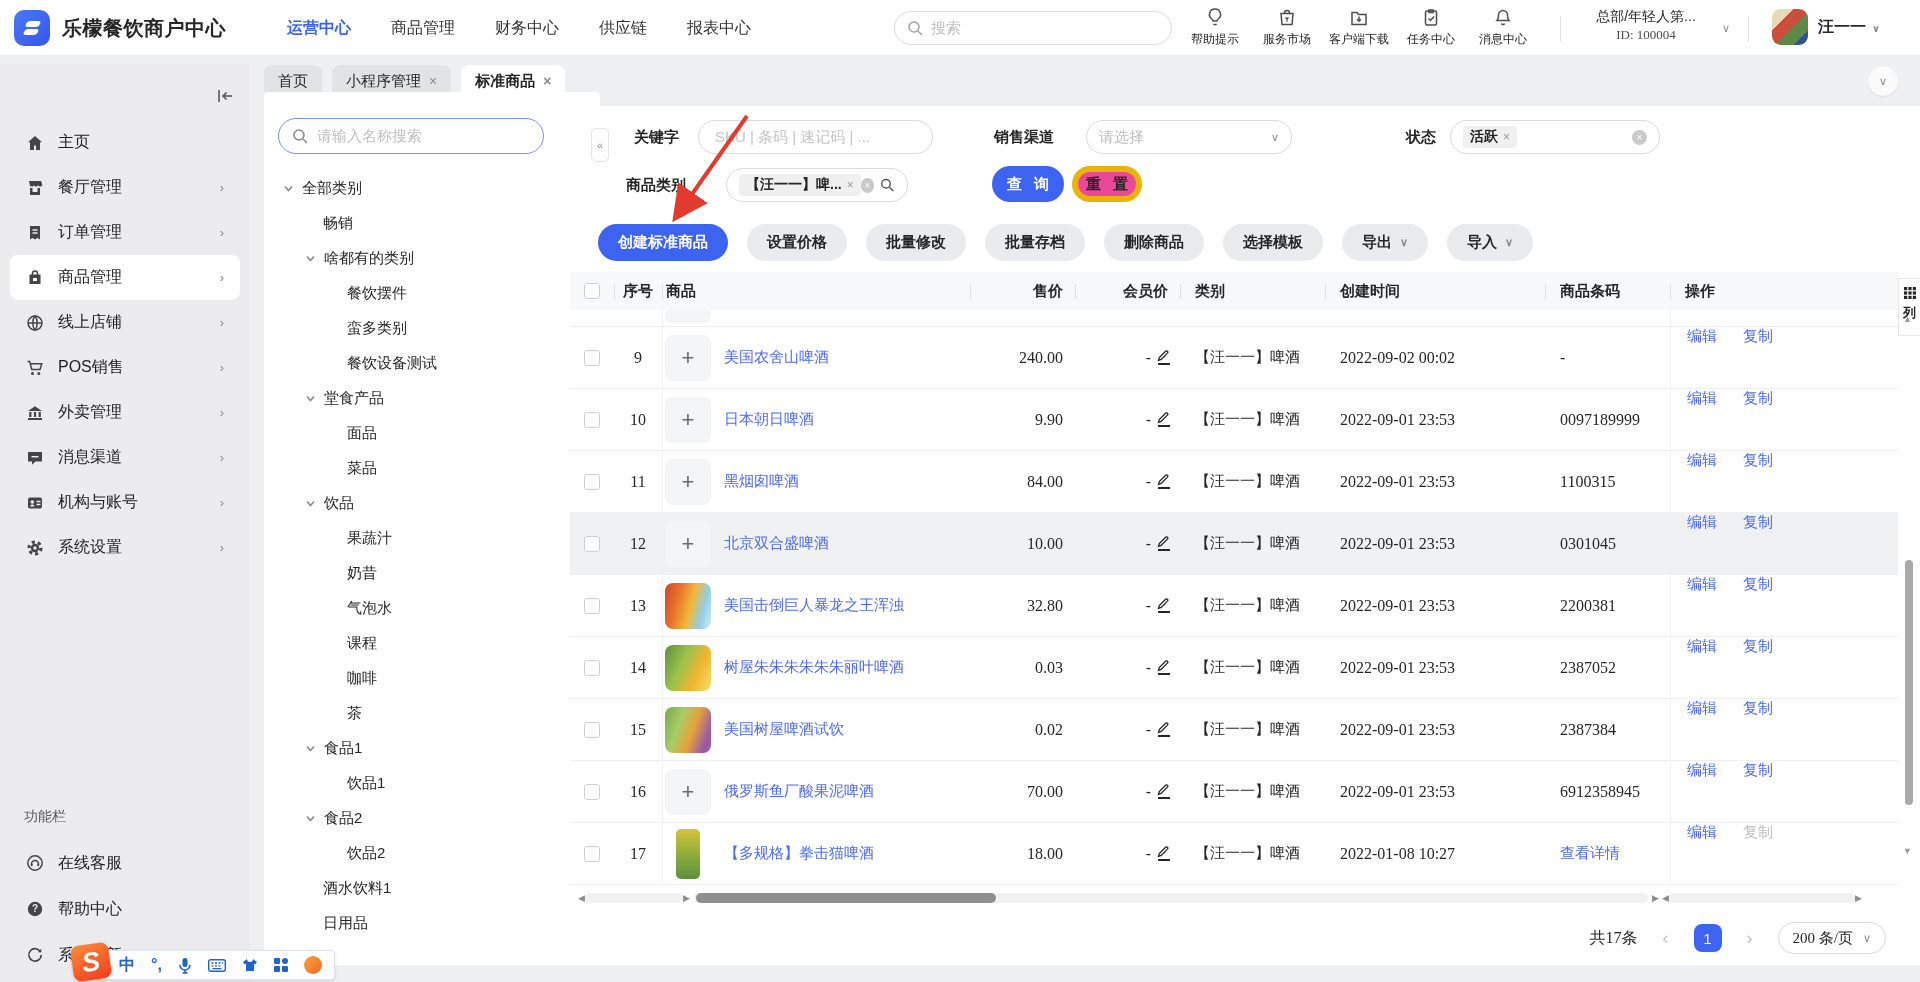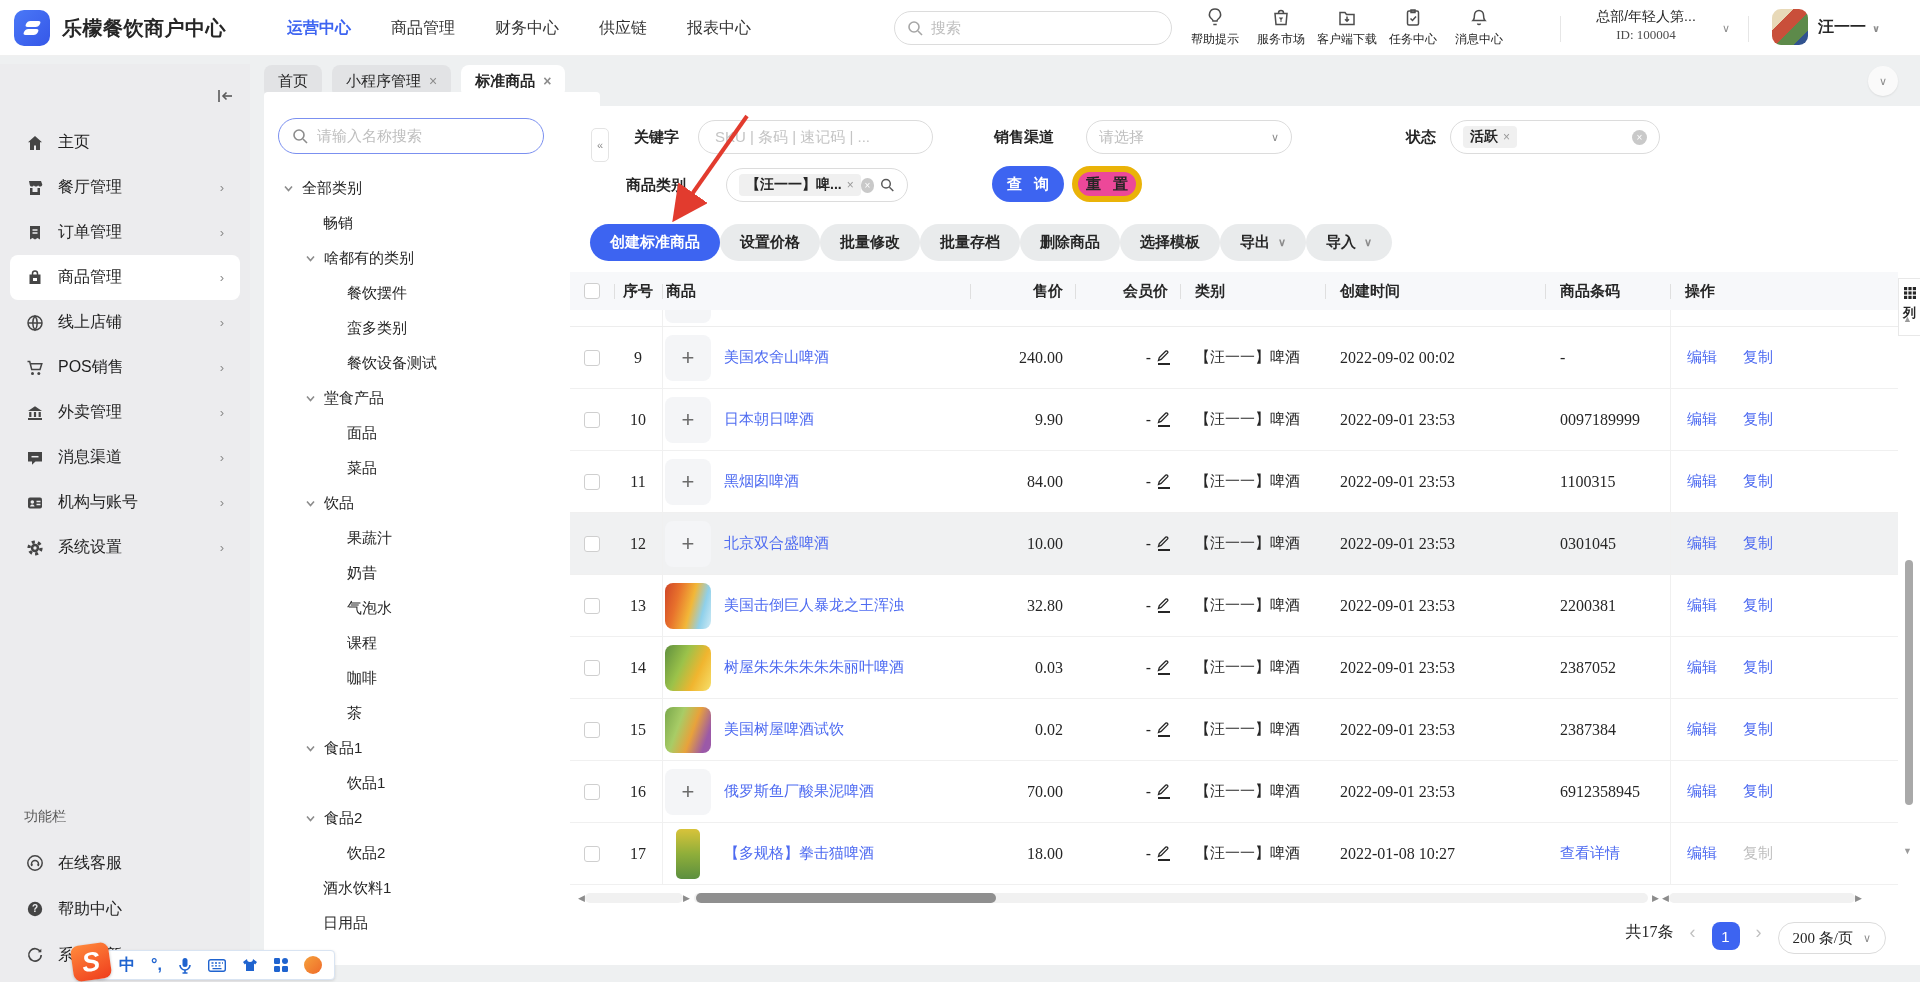--- a/index.html
+++ b/index.html
@@ -15,21 +15,21 @@
 .logo-glyph i{position:absolute;background:#fff;width:14px;height:6px;border-radius:3px;transform:skewX(-25deg)}
 .logo-glyph i:first-child{top:2px;left:2px}.logo-glyph i:last-child{top:10px;left:0}
 .app-title{position:absolute;left:62px;top:15px;font-size:20px;font-weight:700;letter-spacing:.5px}
 .hnav{position:absolute;left:287px;top:0;height:56px;display:flex;align-items:center;gap:40px}
 .hnav .nitem{font-size:16px;color:#333;cursor:pointer}
 .hnav .nitem.active{color:#3d64f1;font-weight:700}
 .hsearch{position:absolute;left:894px;top:11px;width:278px;height:34px;border:1px solid #dcdcdc;border-radius:17px;background:#fff}
 .hsearch svg{position:absolute;left:12px;top:8px}
 .hsearch input{border:none;outline:none;background:transparent;width:200px;margin:7px 0 0 36px;font-size:15px;color:#262626}
 .hsearch input::placeholder{color:#bfbfbf}
-.hquick{position:absolute;left:1182px;top:7px;display:flex;}
+.hquick{position:absolute;left:1182px;top:7px;display:flex;gap:6px}
 .qitem{width:66px;display:flex;flex-direction:column;align-items:center;gap:2px;cursor:pointer}
 .qitem .qlbl{font-size:12px;color:#262626;white-space:nowrap}
 .hdiv{position:absolute;top:16px;width:1px;height:26px;background:#e6e6e6}
 .horg{position:absolute;left:1576px;top:8px;width:140px;text-align:center;cursor:pointer}
 .horg .oname{font-size:14px;color:#262626;white-space:nowrap}
 .horg .oid{font-size:13px;color:#4d4d4d;margin-top:1px}
 .chev{color:#8c8c8c;font-size:11px}
 .horg .chev{position:absolute;right:-14px;top:14px}
 .avatar{position:absolute;left:1772px;top:9px;width:36px;height:36px;border-radius:9px;background:linear-gradient(135deg,#e8d9b8 0 30%,#c94f3a 30% 55%,#5d8a4a 55% 80%,#31538f 80%);cursor:pointer}
 .huser{position:absolute;left:1818px;top:17px;font-size:16px;font-weight:600;cursor:pointer}
@@ -79,21 +79,21 @@
 .fselect .ph{color:#bfbfbf;font-size:15px}
 .fselect .chev{margin-left:auto}
 .ftag{background:#f0f0f0;border-radius:4px;padding:2px 7px;font-size:14px;display:flex;align-items:center;gap:5px;white-space:nowrap}
 .ftag .x{color:#999;font-size:12px}
 .clear-circle{width:15px;height:15px;border-radius:50%;background:#c9c9c9;color:#fff;font-size:10px;display:flex;align-items:center;justify-content:center;margin-left:auto}
 .btn{height:37px;border-radius:19px;display:flex;align-items:center;justify-content:center;padding:0 20px;font-size:15px;cursor:pointer;white-space:nowrap;border:none;font-weight:600}
 .btn.primary{background:#3d64f1;color:#fff}
 .btn.gray{background:#e9ebec;color:#262626}
 .btn .chev{margin-left:8px}
 .qbtn{position:absolute;top:60px;height:36px;border-radius:18px;font-size:15px;font-weight:600;display:flex;align-items:center;justify-content:center;cursor:pointer;letter-spacing:4px;padding-left:4px}
-.actions{position:absolute;left:20px;top:118px;display:flex;gap:0}
+.actions{position:absolute;left:28px;top:118px;display:flex;gap:19px}
 .red-arrow{position:absolute;left:80px;top:2px;z-index:25;pointer-events:none}
 
 .tablewrap{position:absolute;left:0;top:166px;right:22px}
 .thead,.trow{display:grid;grid-template-columns:44px 48px 308px 105px 105px 145px 220px 125px 1fr;align-items:center}
 .thead{height:38px;background:#f7f8fa;font-weight:700;font-size:15px}
 .thead>div{position:relative;height:100%;display:flex;align-items:center}
 .thead>div:not(:first-child)::before{content:'';position:absolute;left:0;top:12px;height:15px;width:1px;background:#dfdfdf}
 .trow{height:62px;border-bottom:1px solid #f0f0f0;background:#fff}
 .trow.highlight{background:#f0f1f2}
 .trow.partial{height:17px;border-bottom:1px solid #ededed;overflow:hidden}
@@ -108,36 +108,36 @@
 .img14{background:linear-gradient(115deg,#5f8f3e 0%,#9bc24a 38%,#f0b52f 68%,#f6e06b 100%)}
 .img15{background:linear-gradient(110deg,#7aa84c 0%,#a8cc66 32%,#e8a23b 58%,#9b59a8 85%)}
 .img17{background:linear-gradient(180deg,#d8c33a 0%,#8fae3a 50%,#5c8f3f 100%)}
 .pname{color:#4e6bf1;font-size:15px;max-width:236px;white-space:nowrap;overflow:hidden}
 .c-price{text-align:right;padding-right:12px;font-size:16px}
 .c-member{display:flex;align-items:center;justify-content:flex-end;padding-right:10px;gap:6px;font-size:16px}
 .pencil{display:flex;flex-direction:column;align-items:center;cursor:pointer}
 .pencil i{display:block;width:12px;height:2px;background:#262626;margin-top:1px}
 .c-cat,.c-created,.c-barcode{padding-left:15px;white-space:nowrap;overflow:hidden}
 .c-created,.c-barcode{font-size:16px}
-.c-ops{border-left:1px solid #f0f0f0;height:100%;display:flex;align-items:center;padding-left:16px;gap:26px}
+.c-ops{border-left:1px solid #f0f0f0;height:100%;display:flex;align-items:flex-start;padding-left:16px;gap:26px}
 .c-ops a{color:#4e6bf1;font-size:15px}
 .c-ops a.disabled{color:#bfbfbf;cursor:default}
 .blink{color:#4e6bf1;font-size:15px}
 .hdr-price,.hdr-member{justify-content:flex-end;padding-right:12px}
 .hdr-cat,.hdr-created,.hdr-barcode,.hdr-ops{padding-left:15px}
 
 .coltab{position:absolute;right:0;top:172px;width:22px;height:58px;background:#fff;border:1px solid #e8e8e8;border-right:none;display:flex;flex-direction:column;align-items:center;padding-top:8px;gap:5px;cursor:pointer;font-size:13px;font-weight:700}
 .vsb-up{position:absolute;right:8px;top:208px;color:#9a9a9a;font-size:9px}
 .vsb{position:absolute;right:7px;top:454px;width:8px;height:245px;background:#a9a9a9;border-radius:4px}
 .vsb-dn{position:absolute;right:8px;top:740px;color:#9a9a9a;font-size:9px}
 .hscroll{position:absolute;top:786px;height:12px;display:flex;align-items:center;color:#8c8c8c;font-size:9px}
 .hs-track{height:10px;background:#f1f1f1;border-radius:5px;position:relative;flex:1}
 .hs-thumb{position:absolute;left:2px;top:0;height:10px;background:#8f8f8f;border-radius:5px}
 
-.pagefoot{position:absolute;right:34px;top:816px;height:32px;display:flex;align-items:flex-start;gap:16px}
+.pagefoot{position:absolute;right:34px;top:816px;height:32px;display:flex;align-items:center;gap:25px}
 .pf-total{font-size:16px}
 .pf-arrow{color:#c0c0c0;font-size:18px;cursor:pointer}
 .pf-page{width:28px;height:28px;border-radius:8px;background:#3d64f1;color:#fff;display:flex;align-items:center;justify-content:center;font-size:15px;cursor:pointer}
 .pf-size{height:32px;border:1px solid #dcdcdc;border-radius:16px;display:flex;align-items:center;padding:0 14px;gap:10px;font-size:15px;cursor:pointer}
 
 .ime{position:absolute;left:96px;top:950px;height:30px;background:#fff;border:1px solid #d9e4f2;border-radius:4px;display:flex;align-items:center;padding:0 12px 0 22px;gap:16px;box-shadow:0 1px 3px rgba(0,0,0,.12)}
 .ime-s{position:absolute;left:72px;top:944px;width:38px;height:36px;border-radius:8px;background:linear-gradient(160deg,#ff8a3c,#ef3d1d);color:#fff;font-size:27px;font-weight:700;font-style:italic;display:flex;align-items:center;justify-content:center;transform:rotate(-8deg);z-index:3;box-shadow:0 1px 3px rgba(0,0,0,.25)}
 .ime .ic{color:#1f63cf;font-weight:700;font-size:16px;cursor:pointer;display:flex;align-items:center}
 .ime-emoji{width:18px;height:18px;border-radius:50%;background:linear-gradient(135deg,#f5a13c,#ef6a2a);position:relative}
 </style>

